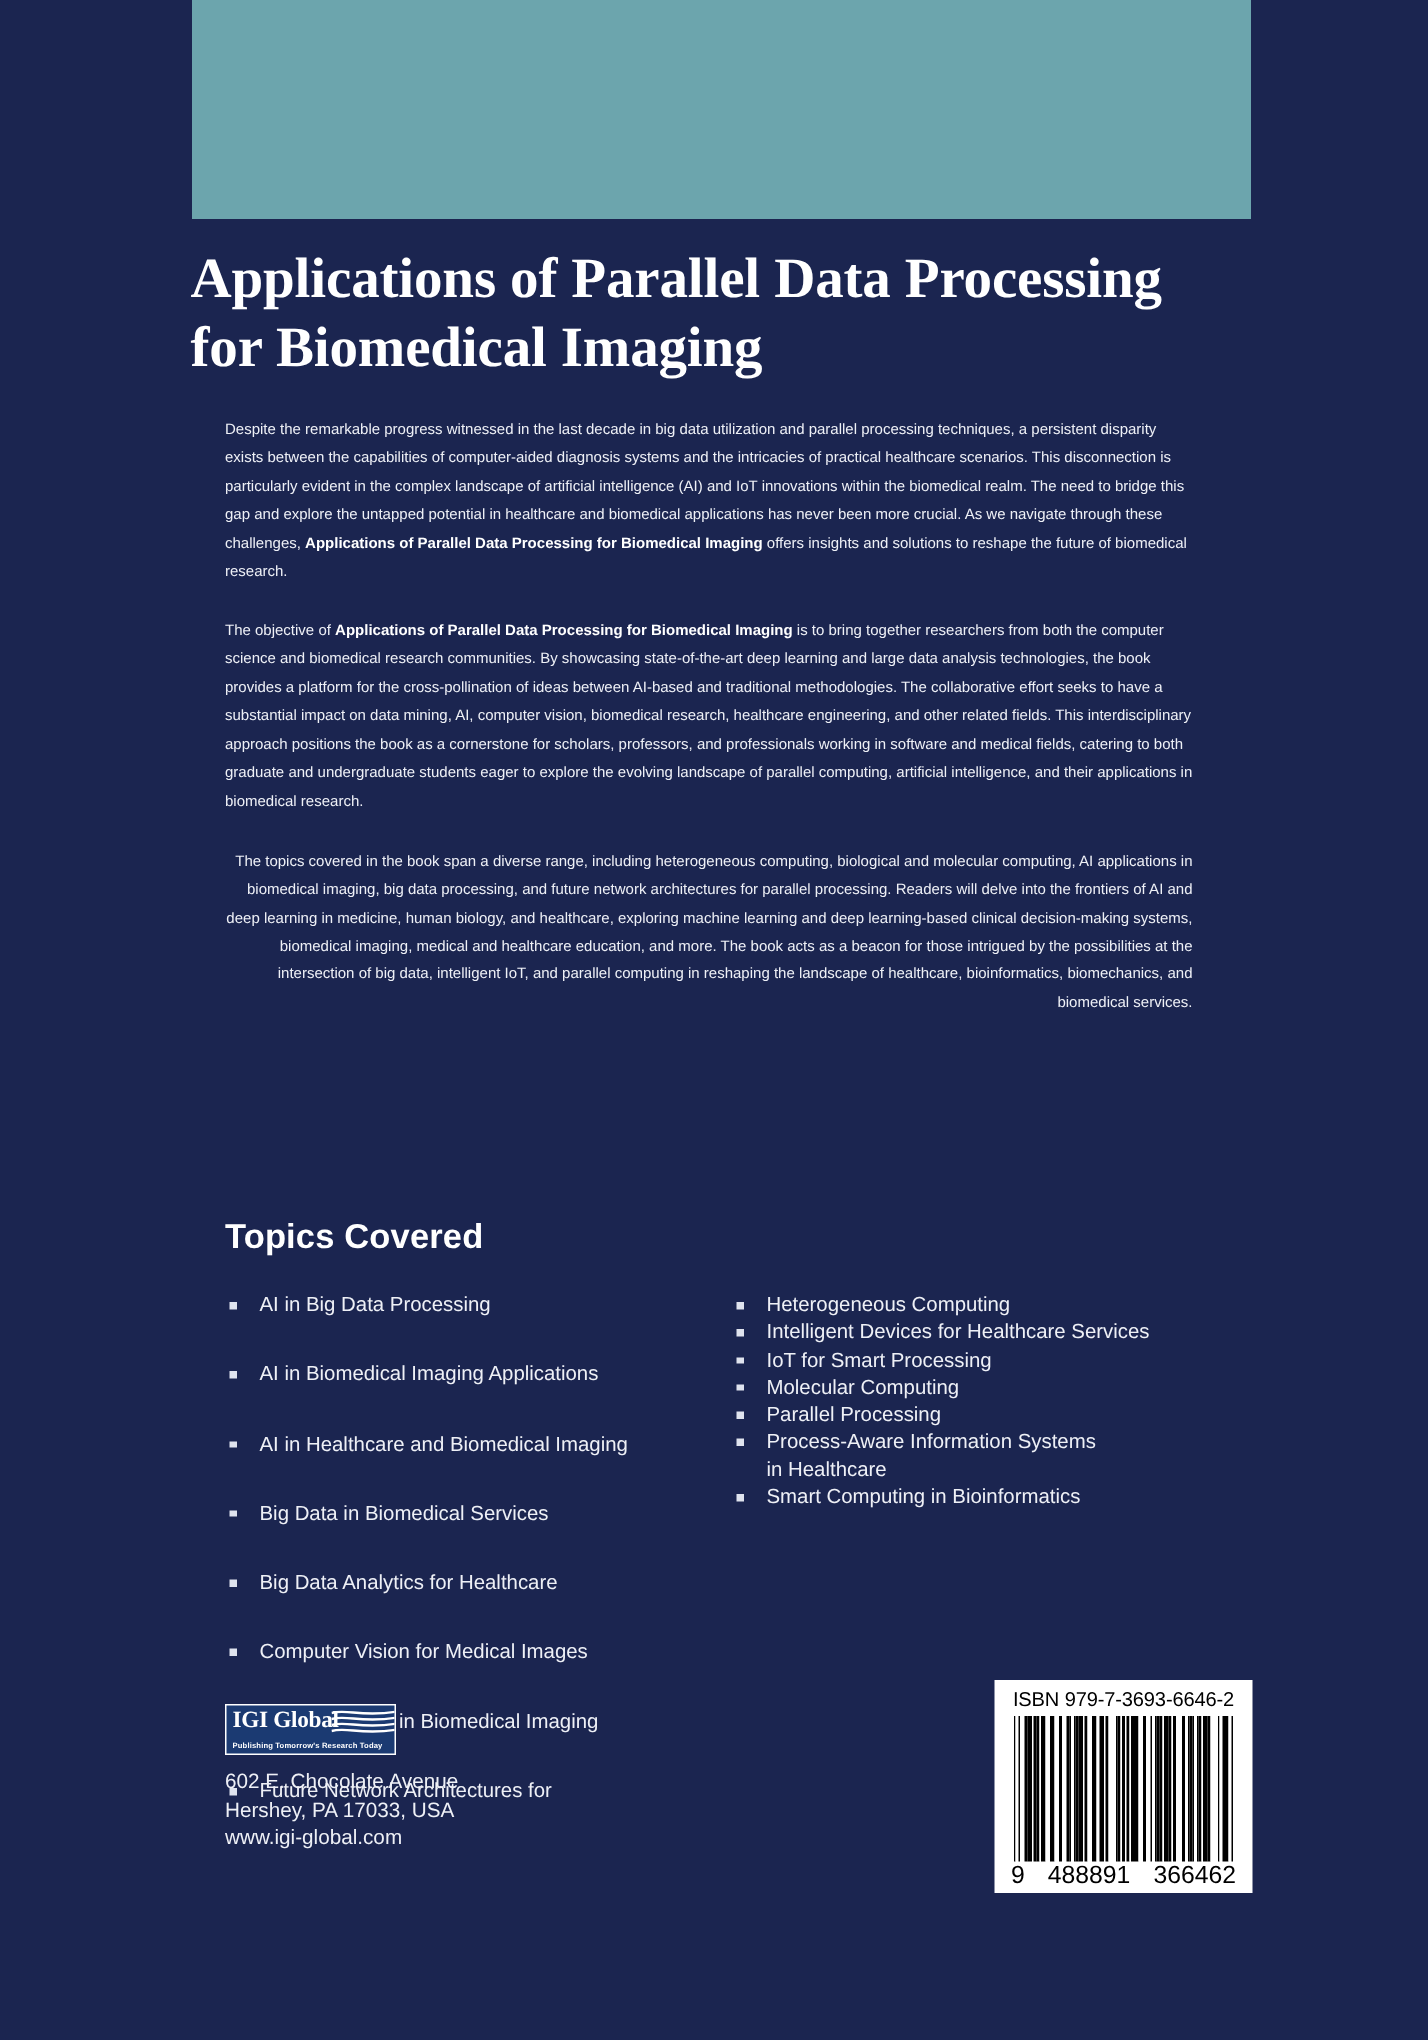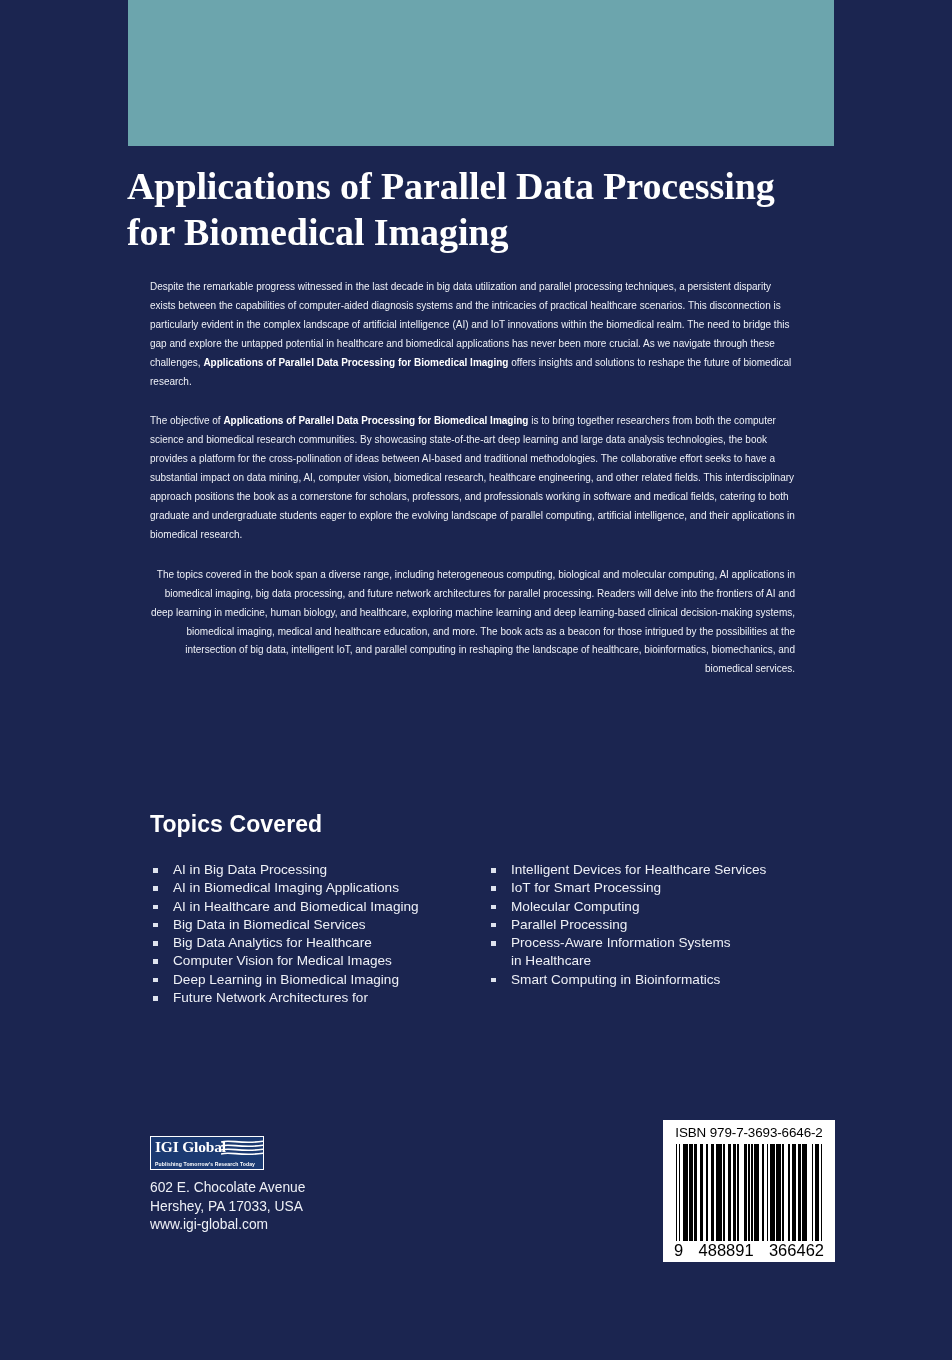--- a/index.html
+++ b/index.html
@@ -77,21 +77,21 @@
     position: absolute;
     left: 150px;
     top: 861px;
     width: 700px;
     display: flex;
   }
   .topics-col {
     display: flex;
     flex-direction: column;
   }
-  .topics-col.left  { width: 338px; }
+  .topics-col.left  { width: 338px; gap: 28px; }
   .topics-col.right { width: 340px; }
   .topic {
     position: relative;
     padding-left: 23px;
     font-size: 13.6px;
     line-height: 18.3px;
     color: #eef0f6;
   }
   .topic .bullet {
     position: absolute;
@@ -218,20 +218,21 @@
         <div class="topic"><span class="bullet"></span><span>AI in Big Data Processing</span></div>
         <div class="topic"><span class="bullet"></span><span>AI in Biomedical Imaging Applications</span></div>
         <div class="topic"><span class="bullet"></span><span>AI in Healthcare and Biomedical Imaging</span></div>
         <div class="topic"><span class="bullet"></span><span>Big Data in Biomedical Services</span></div>
         <div class="topic"><span class="bullet"></span><span>Big Data Analytics for Healthcare</span></div>
         <div class="topic"><span class="bullet"></span><span>Computer Vision for Medical Images</span></div>
         <div class="topic"><span class="bullet"></span><span>Deep Learning in Biomedical Imaging</span></div>
         <div class="topic"><span class="bullet"></span><span>Future Network Architectures for</span></div>
       </div>
     <div class="topics-col right">
+        <div class="topic"><span class="bullet"></span><span>Heterogeneous Computing</span></div>
         <div class="topic"><span class="bullet"></span><span>Intelligent Devices for Healthcare Services</span></div>
         <div class="topic"><span class="bullet"></span><span>IoT for Smart Processing</span></div>
         <div class="topic"><span class="bullet"></span><span>Molecular Computing</span></div>
         <div class="topic"><span class="bullet"></span><span>Parallel Processing</span></div>
         <div class="topic"><span class="bullet"></span><span>Process-Aware Information Systems</span><span class="cont-line">in Healthcare</span></div>
         <div class="topic"><span class="bullet"></span><span>Smart Computing in Bioinformatics</span></div>
       </div>
   </div>
 
   <div class="publisher">

